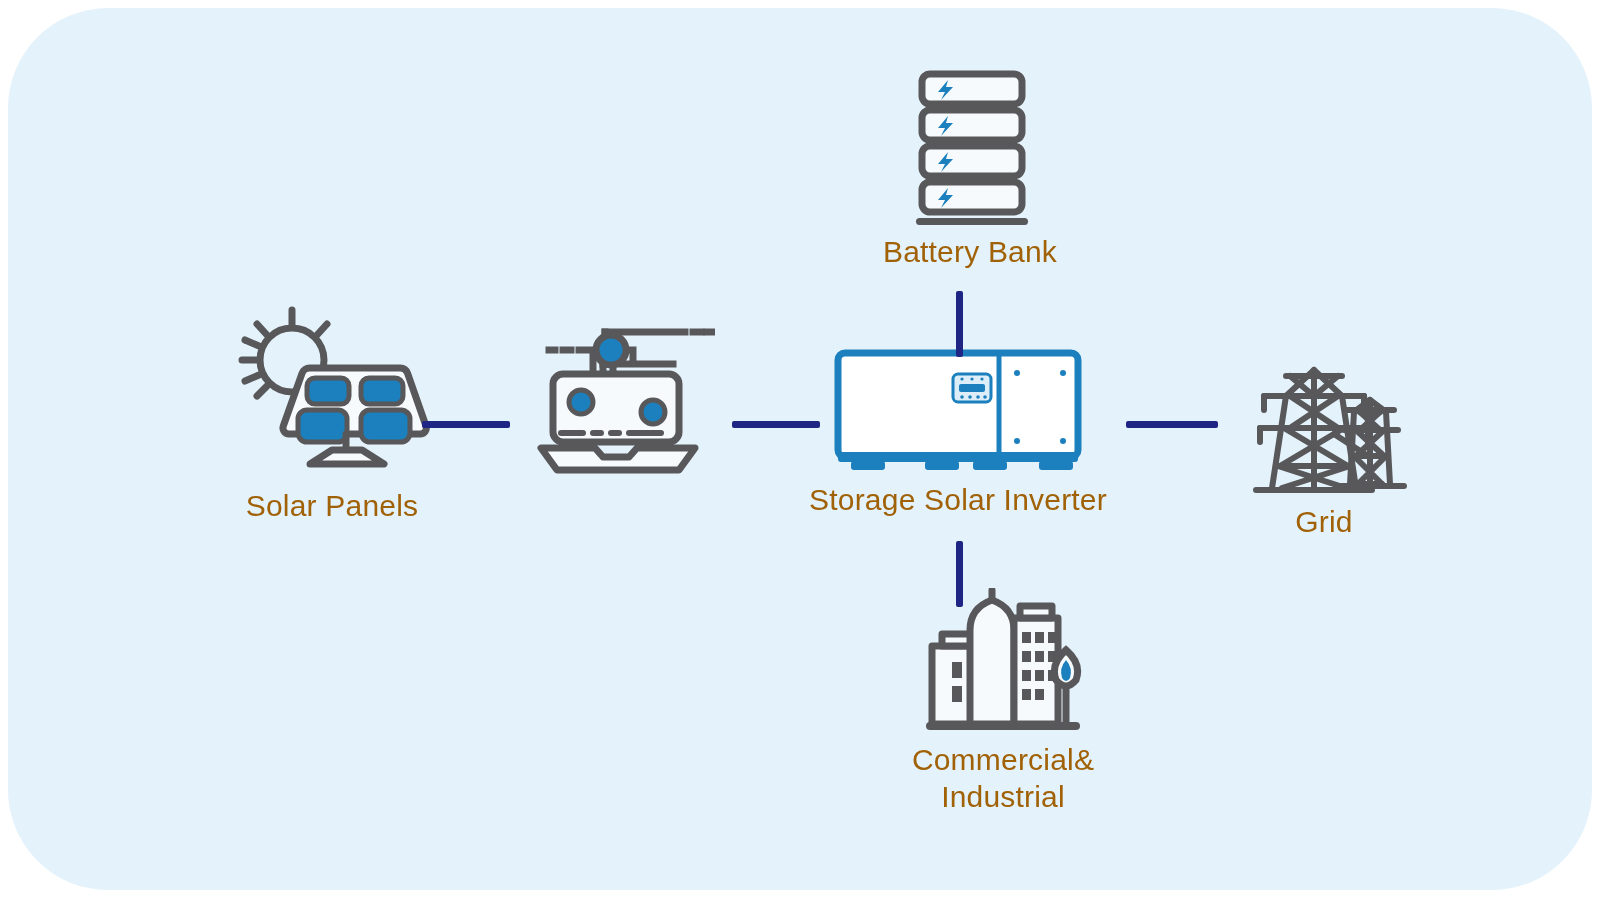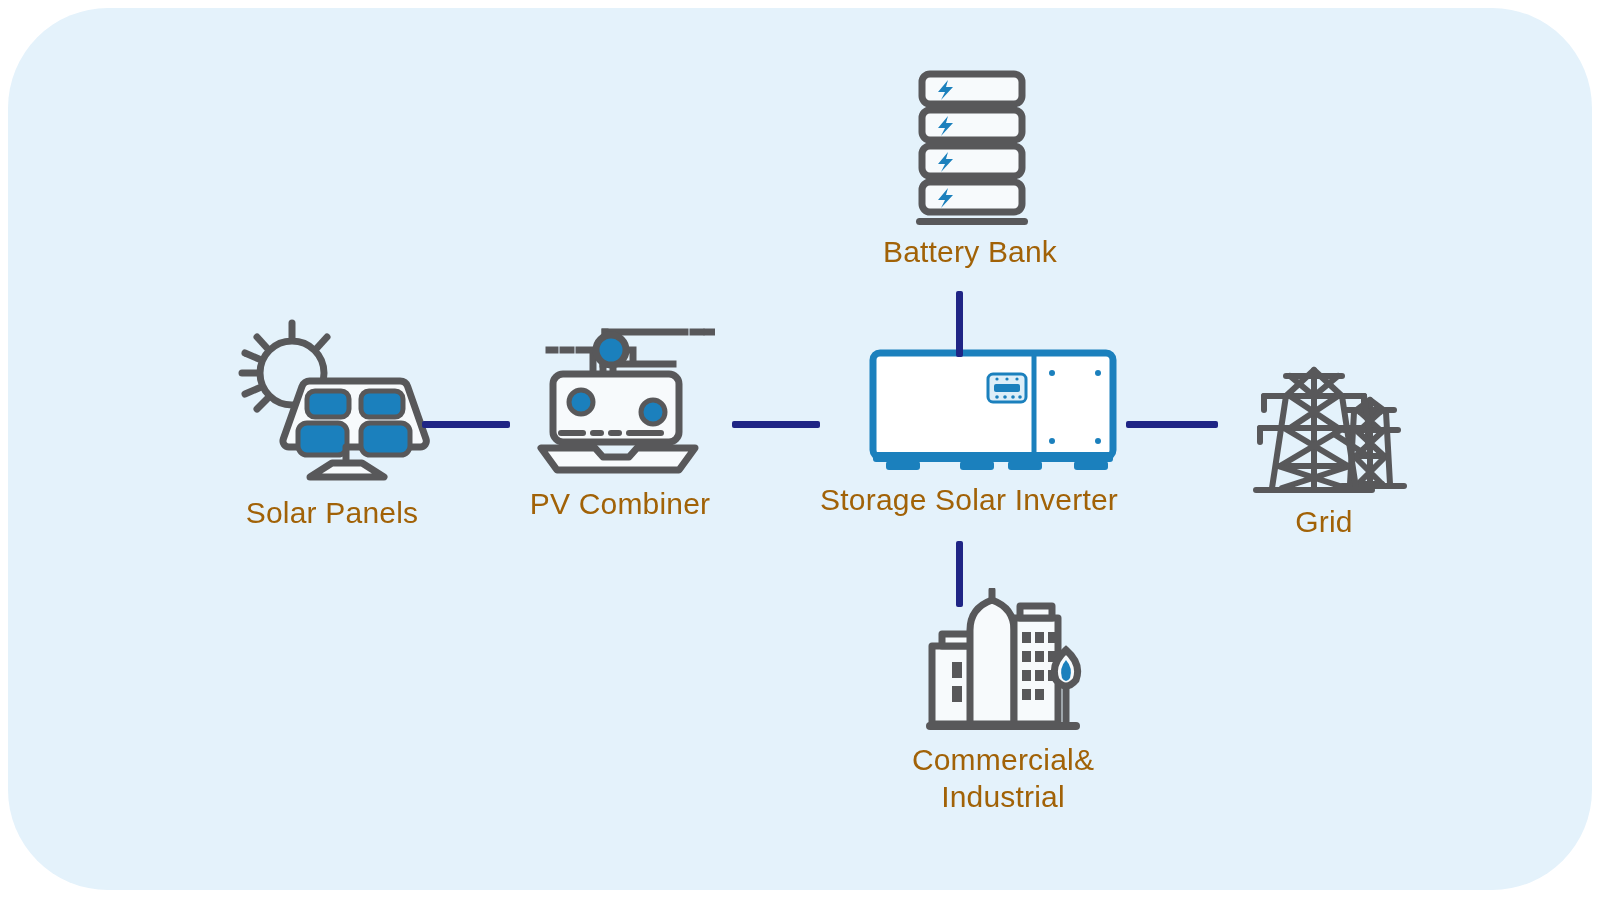--- a/index.html
+++ b/index.html
@@ -43,23 +43,23 @@
   }
   .connector {
     position: absolute;
     background: #1f2585;
     border-radius: 2px;
   }
   .connector.horizontal { height: 7px; }
   .connector.vertical   { width: 7px; }
 
   
-  #node-solar      { left: 196px;  top: 309px; width: 256px; }
+  #node-solar      { left: 196px;  top: 296px; width: 256px; gap: 6px; }
   #node-combiner   { left: 488px;  top: 300px; width: 248px; }
-  #node-inverter   { left: 790px;  top: 340px; width: 320px; align-items: flex-end; }
+  #node-inverter   { left: 790px;  top: 340px; width: 320px; }
   #node-grid       { left: 1212px; top: 330px; width: 208px; align-items: center; }
   #node-battery    { left: 852px;  top: 60px;  width: 220px; }
   #node-building   { left: 880px;  top: 580px; width: 230px; }
 
   
   #conn-solar-combiner    { left: 414px;  top: 413px; width: 88px; }
   #conn-combiner-inverter { left: 724px;  top: 413px; width: 88px; }
   #conn-inverter-grid     { left: 1118px; top: 413px; width: 92px; }
   #conn-battery-inverter  { left: 948px;  top: 283px; height: 66px; }
   #conn-inverter-building { left: 948px;  top: 533px; height: 66px; }
@@ -120,21 +120,20 @@
         <circle cx="128" cy="104" r="12"></circle>
       </g>
       <g stroke="#58585a" stroke-width="6" stroke-linecap="round">
         <path d="M36 125 h22"></path>
         <path d="M68 125 h8"></path>
         <path d="M86 125 h8"></path>
         <path d="M104 125 h32"></path>
       </g>
       <path d="M16 140 H70 l8 9 h26 l8 -9 h58 l-16 22 H32 Z" fill="#f7fafc" stroke="#58585a" stroke-width="7" stroke-linejoin="round"></path>
     </svg>
-    <div class="node-label">PV Combiner</div>
   </div>
 
   <div class="node" id="node-inverter">
     <svg class="node-icon" width="250" height="128" viewBox="0 0 250 128">
       <rect x="5" y="5" width="240" height="104" rx="7" fill="#ffffff" stroke="#1b80bd" stroke-width="7"></rect>
       <line x1="166" y1="8" x2="166" y2="108" stroke="#1b80bd" stroke-width="5"></line>
       <g fill="#1b80bd">
         <circle cx="184" cy="25" r="3"></circle>
         <circle cx="230" cy="25" r="3"></circle>
         <circle cx="184" cy="93" r="3"></circle>

